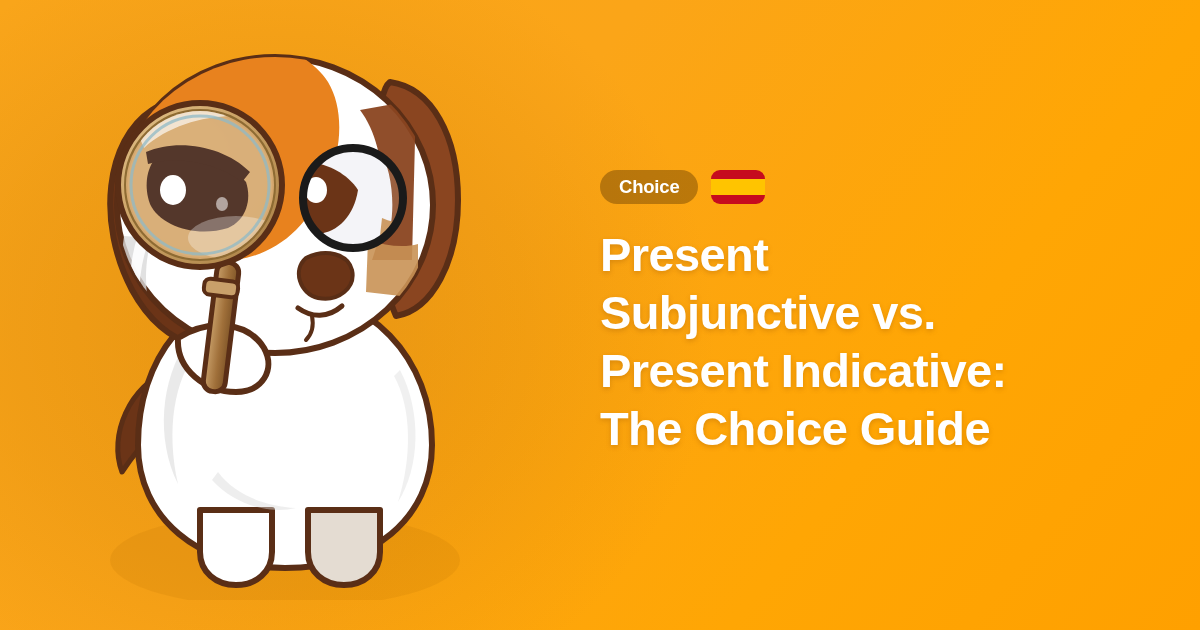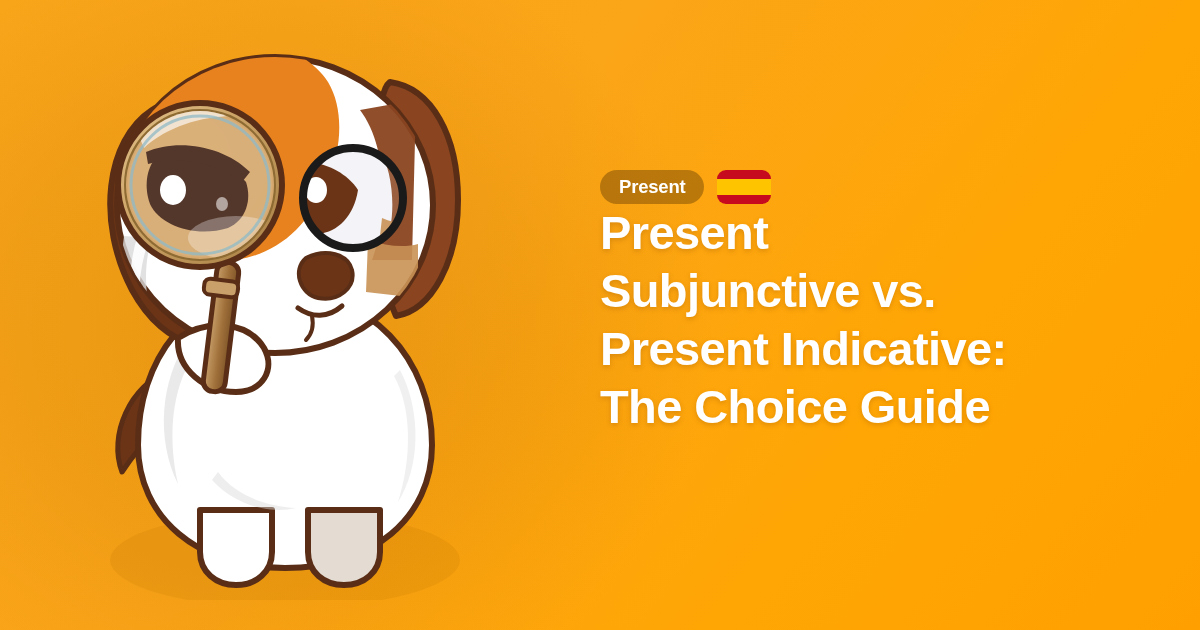--- a/index.html
+++ b/index.html
@@ -72,20 +72,21 @@
     width: 54px;
     height: 34px;
     border-radius: 9px;
     overflow: hidden;
     flex: none;
     display: block;
   }
   #language-flag svg { display: block; width: 100%; height: 100%; }
 
   #page-title {
+    margin-top: 22px;
     color: #FFFFFF;
     font-size: 47px;
     font-weight: bold;
     line-height: 58px;
     letter-spacing: -0.6px;
     max-width: 430px;
     text-shadow: 0 2px 5px rgba(150, 80, 0, 0.30);
   }
 </style>
 </head>
@@ -211,21 +212,21 @@
         <circle cx="140" cy="145" r="69" fill="none" stroke="#8FB9C7" stroke-width="3" opacity="0.75"></circle>
       </g>
     </svg>
   </div>
 
   <div id="content-column">
 
     <div id="brand-row">
 
       <div id="brand-badge">
-        <span id="brand-badge-label">Present</span>
+        <span id="brand-badge-label">Choice</span>
       </div>
 
       <span id="language-flag">
         <svg viewBox="0 0 54 34" xmlns="http://www.w3.org/2000/svg" preserveAspectRatio="none">
           <rect x="0" y="0" width="54" height="34" fill="#C60B1E"></rect>
           <rect x="0" y="9" width="54" height="16" fill="#FFC400"></rect>
         </svg>
       </span>
 
     </div>

